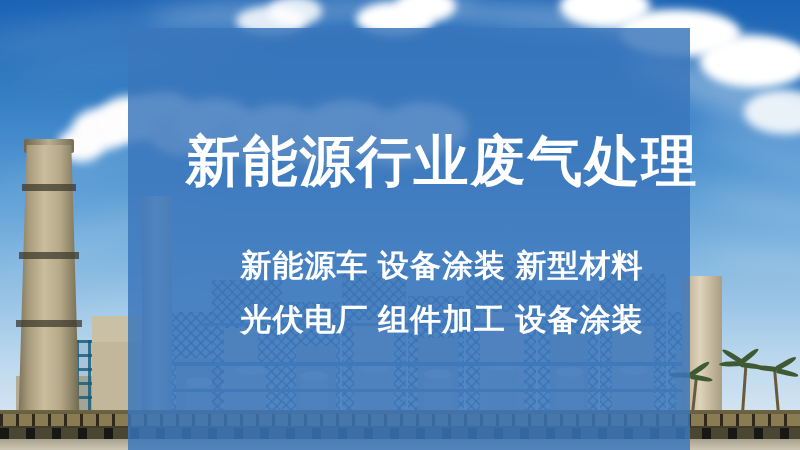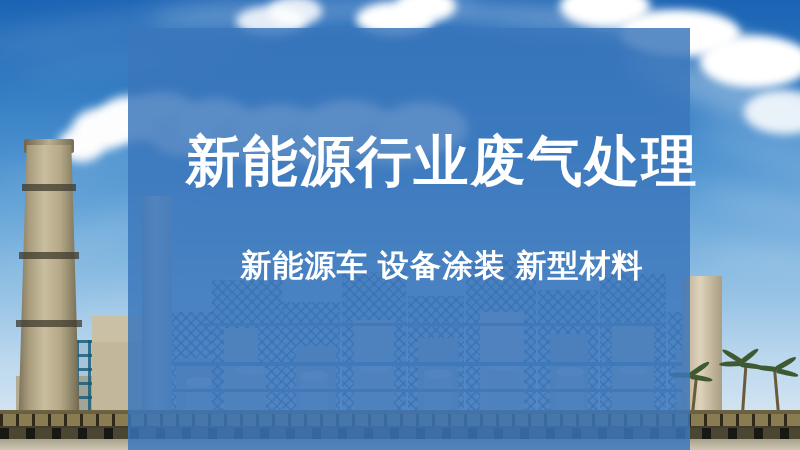--- a/index.html
+++ b/index.html
@@ -385,15 +385,16 @@
     <div class="deck-rail"></div>
     <div class="deck-piles"></div>
     <div class="seawall"></div>
   </div>
 
   <div class="overlay"></div>
 
   <div class="textblock">
     <div class="title">新能源行业废气处理</div>
     <div class="subline one">新能源车  设备涂装  新型材料</div>
+    <div class="subline two">光伏电厂  组件加工  设备涂装</div>
   </div>
 
 </div>
 
 </body></html>

